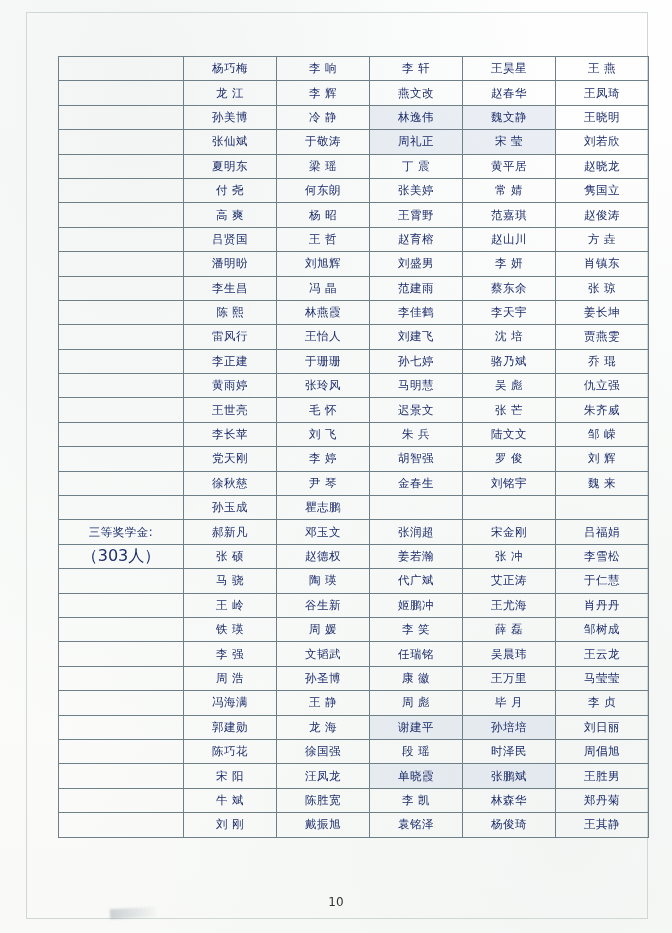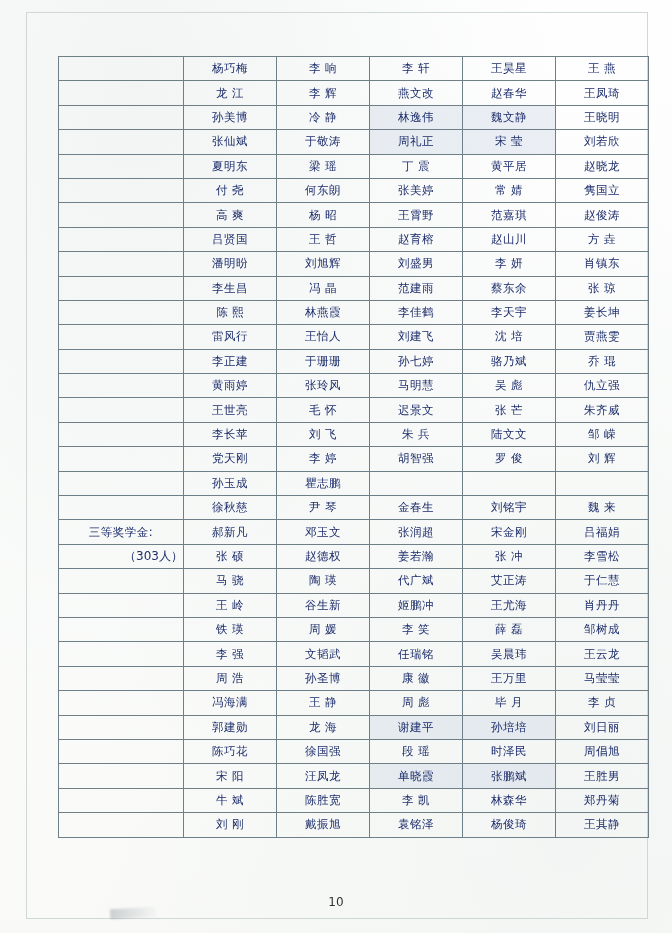--- a/index.html
+++ b/index.html
@@ -69,23 +69,22 @@
     transform: translateY(-0.5px);
   }
   
   .n2 { letter-spacing: 4px; padding-left: 4px; }
   .label-cell {
     font-size: 12px;
     color: #1d2d6b;
     letter-spacing: 1px;
   }
   .label-sub {
-    font-size: 12px;
+    font-size: 16px;
     letter-spacing: 0px;
-    text-align: right;
   }
   .pagenum {
     position: absolute;
     left: 0;
     right: 0;
     top: 878px;
     text-align: center;
     font-size: 12px;
     color: #333;
     font-family: "DejaVu Sans", sans-serif;
@@ -453,53 +452,53 @@
             </td>
             <td class="name-col">
               <span class="cell-inner">刘 辉</span>
             </td>
           </tr>
           <tr>
             <td class="label-col label-cell">
               <span class="cell-inner"></span>
             </td>
             <td class="name-col">
+              <span class="cell-inner">徐秋慈</span>
+            </td>
+            <td class="name-col">
+              <span class="cell-inner">尹 琴</span>
+            </td>
+            <td class="name-col">
+              <span class="cell-inner">金春生</span>
+            </td>
+            <td class="name-col">
+              <span class="cell-inner">刘铭宇</span>
+            </td>
+            <td class="name-col">
+              <span class="cell-inner">魏 来</span>
+            </td>
+          </tr>
+          <tr>
+            <td class="label-col label-cell">
+              <span class="cell-inner"></span>
+            </td>
+            <td class="name-col">
               <span class="cell-inner">孙玉成</span>
             </td>
             <td class="name-col">
               <span class="cell-inner">瞿志鹏</span>
             </td>
             <td class="name-col">
               <span class="cell-inner"></span>
             </td>
             <td class="name-col">
               <span class="cell-inner"></span>
             </td>
             <td class="name-col">
               <span class="cell-inner"></span>
-            </td>
-          </tr>
-          <tr>
-            <td class="label-col label-cell">
-              <span class="cell-inner"></span>
-            </td>
-            <td class="name-col">
-              <span class="cell-inner">徐秋慈</span>
-            </td>
-            <td class="name-col">
-              <span class="cell-inner">尹 琴</span>
-            </td>
-            <td class="name-col">
-              <span class="cell-inner">金春生</span>
-            </td>
-            <td class="name-col">
-              <span class="cell-inner">刘铭宇</span>
-            </td>
-            <td class="name-col">
-              <span class="cell-inner">魏 来</span>
             </td>
           </tr>
           <tr>
             <td class="label-col label-cell">
               <span class="cell-inner">三等奖学金:</span>
             </td>
             <td class="name-col">
               <span class="cell-inner">郝新凡</span>
             </td>
             <td class="name-col">

